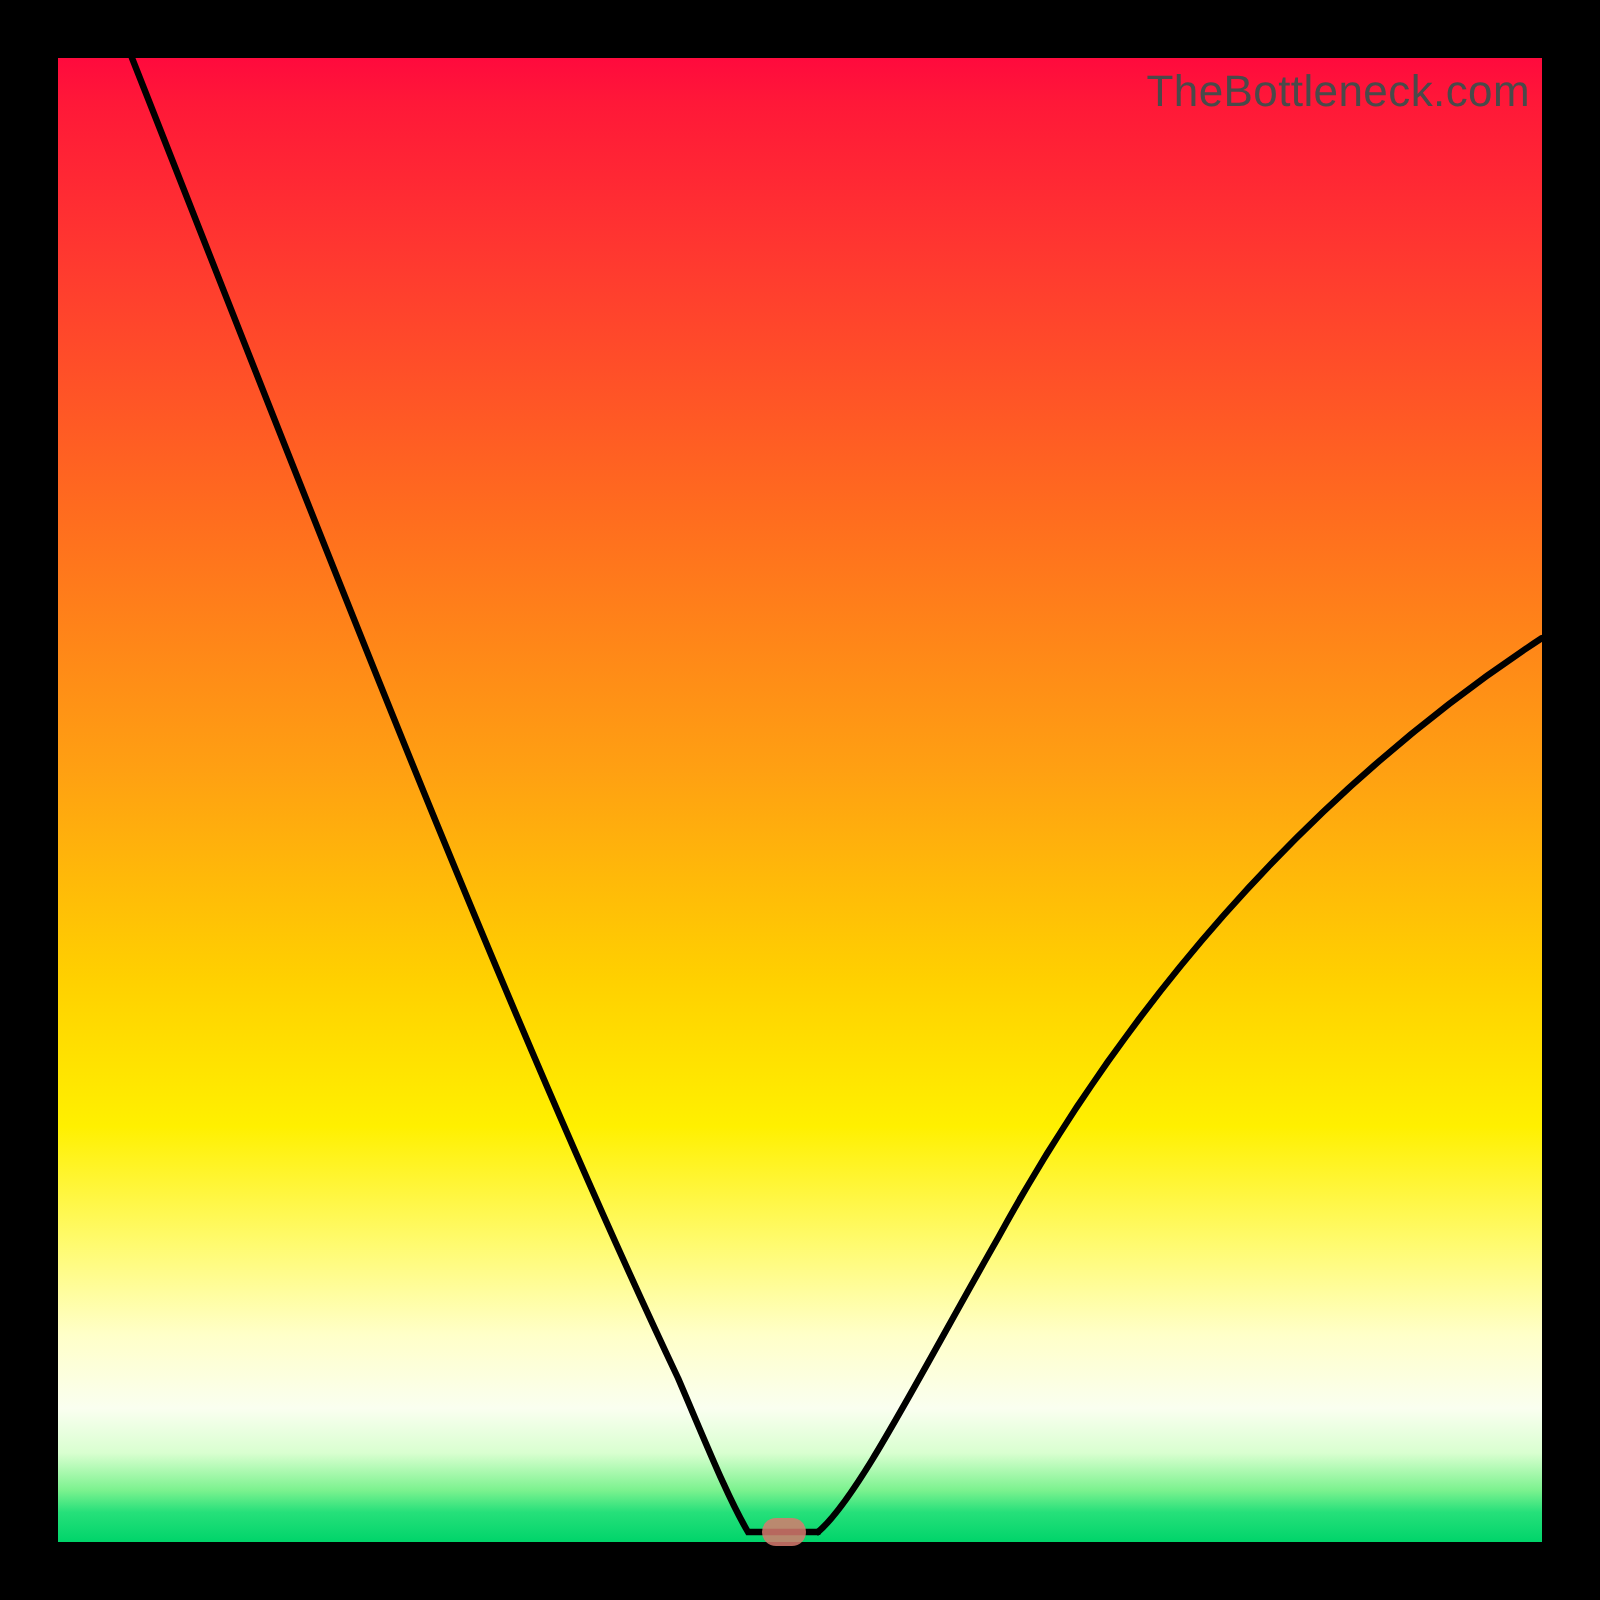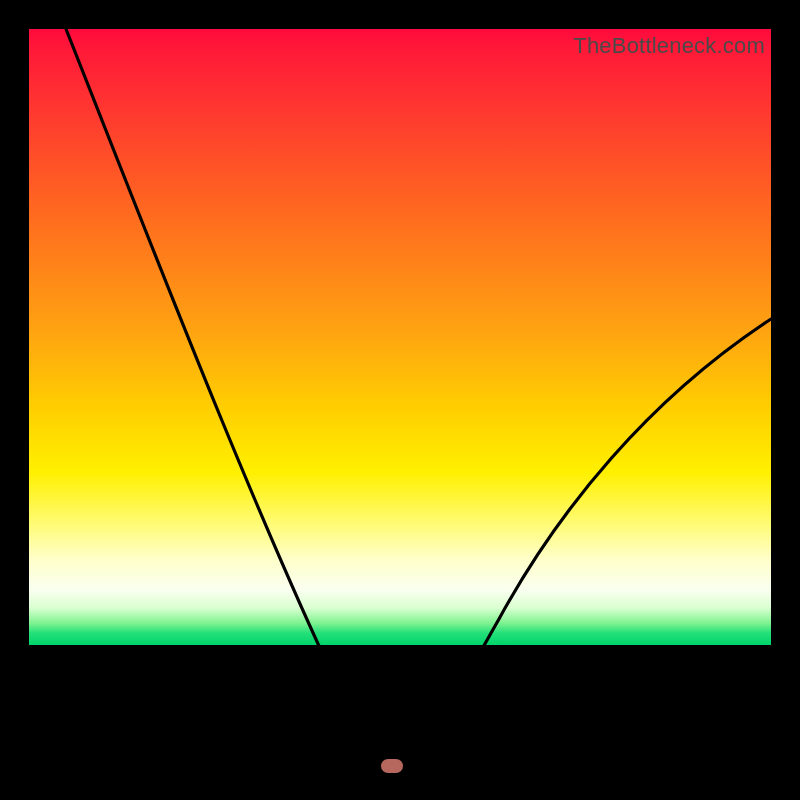--- a/index.html
+++ b/index.html
@@ -15,21 +15,21 @@
     position: relative;
     width: 800px;
     height: 800px;
     background: #000;
   }
   .plot-area {
     position: absolute;
     left: 29px;
     top: 29px;
     width: 742px;
-    height: 616px;
+    height: 742px;
     
     background: linear-gradient(
       to bottom,
       #ff0a3d 0%,
       #ff1838 3%,
       #ff3a2f 14%,
       #ff6a1f 30%,
       #ffa012 48%,
       #ffd000 62%,
       #fff000 72%,

